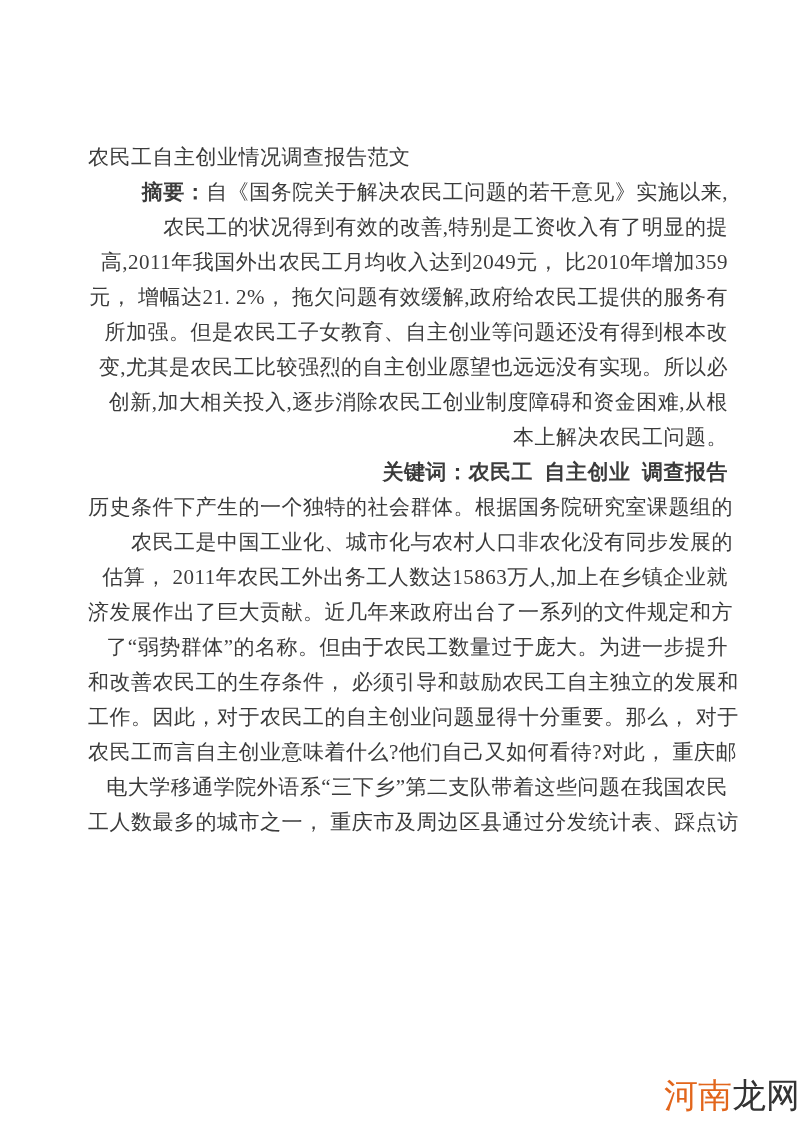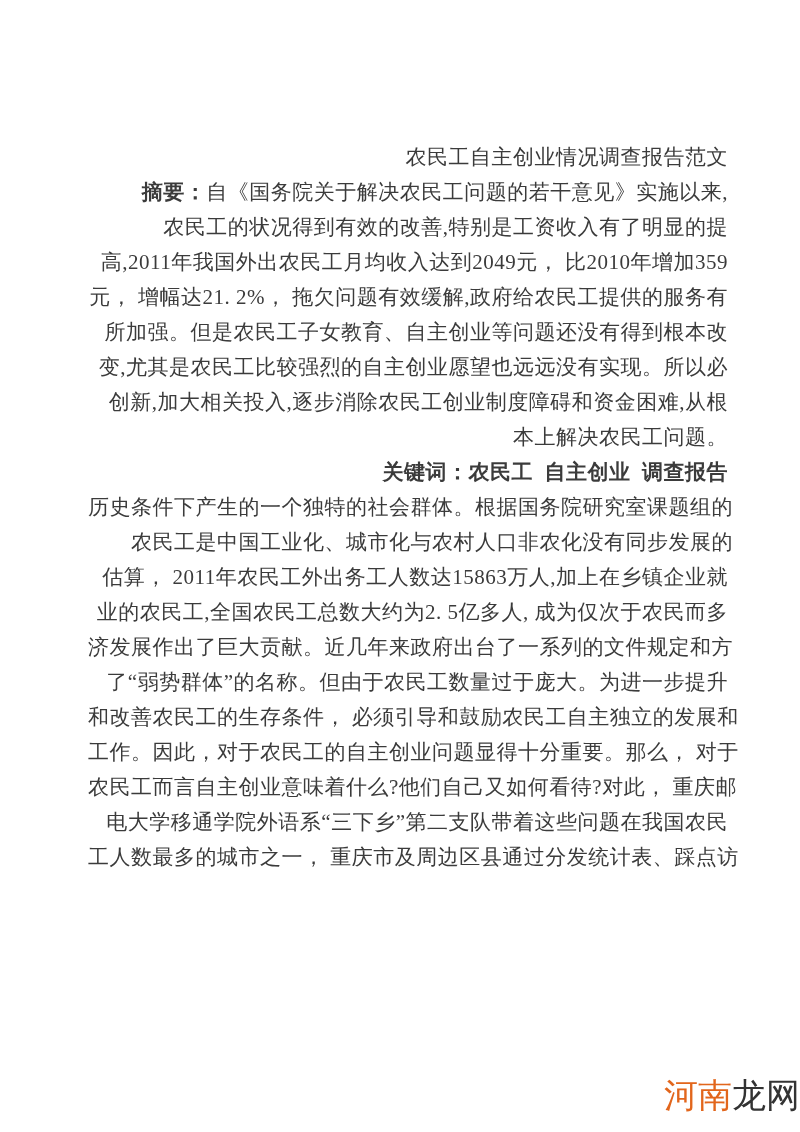--- a/index.html
+++ b/index.html
@@ -30,21 +30,21 @@
     line-height: 35px;
     color: #3b3b3b;
     letter-spacing: 0.5px;
   }
   .line {
     white-space: pre;
     height: 35px;
     text-align: right;
   }
   .title-line {
-    text-align: right;
+    text-align: left;
     white-space: pre;
     height: 35px;
   }
   .indent {
     text-indent: 42px;
   }
   .bold {
     font-weight: bold;
   }
   .watermark {
@@ -77,21 +77,20 @@
         <div class="line">创新,加大相关投入,逐步消除农民工创业制度障碍和资金困难,从根</div>
         <div class="line">本上解决农民工问题。</div>
       </div>
 
     <div class="line indent bold">关键词：农民工  自主创业  调查报告</div>
 
     <div>
         <div class="line">历史条件下产生的一个独特的社会群体。根据国务院研究室课题组的</div>
         <div class="line">　　农民工是中国工业化、城市化与农村人口非农化没有同步发展的</div>
         <div class="line">估算， 2011年农民工外出务工人数达15863万人,加上在乡镇企业就</div>
-        <div class="line">业的农民工,全国农民工总数大约为2. 5亿多人, 成为仅次于农民而多</div>
         <div class="line">济发展作出了巨大贡献。近几年来政府出台了一系列的文件规定和方</div>
         <div class="line">了“弱势群体”的名称。但由于农民工数量过于庞大。为进一步提升</div>
         <div class="line">和改善农民工的生存条件， 必须引导和鼓励农民工自主独立的发展和</div>
         <div class="line">工作。因此，对于农民工的自主创业问题显得十分重要。那么， 对于</div>
         <div class="line">农民工而言自主创业意味着什么?他们自己又如何看待?对此， 重庆邮</div>
         <div class="line">电大学移通学院外语系“三下乡”第二支队带着这些问题在我国农民</div>
         <div class="line">工人数最多的城市之一， 重庆市及周边区县通过分发统计表、踩点访</div>
       </div>
 
   </div>

